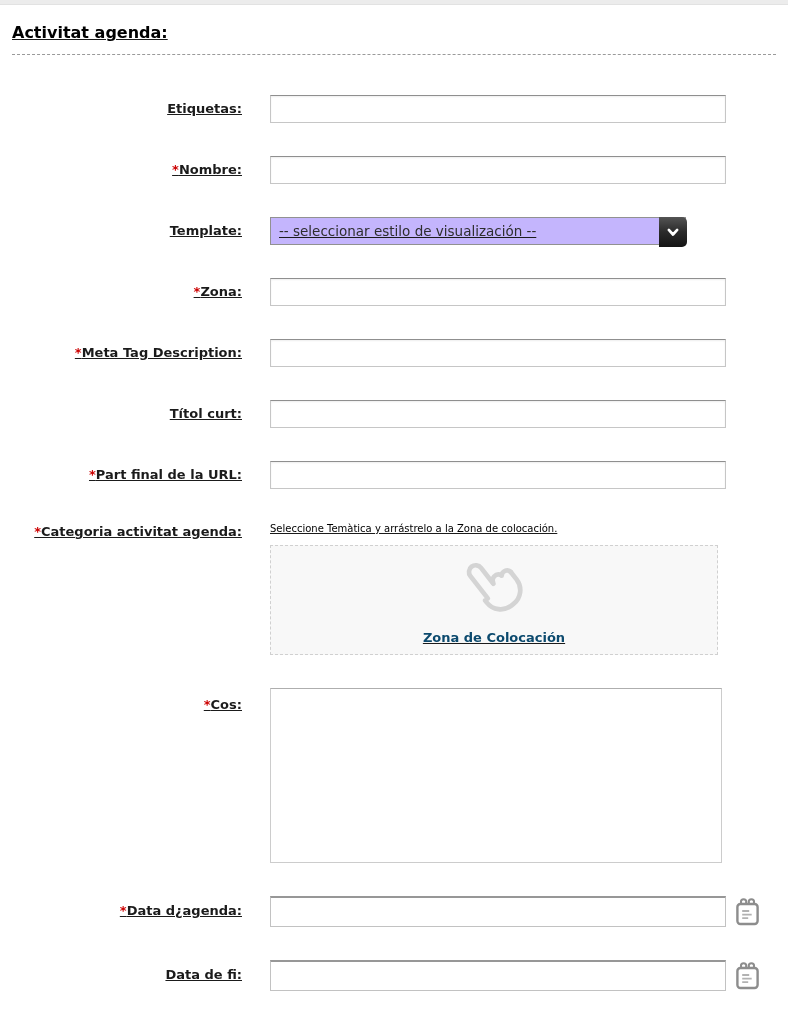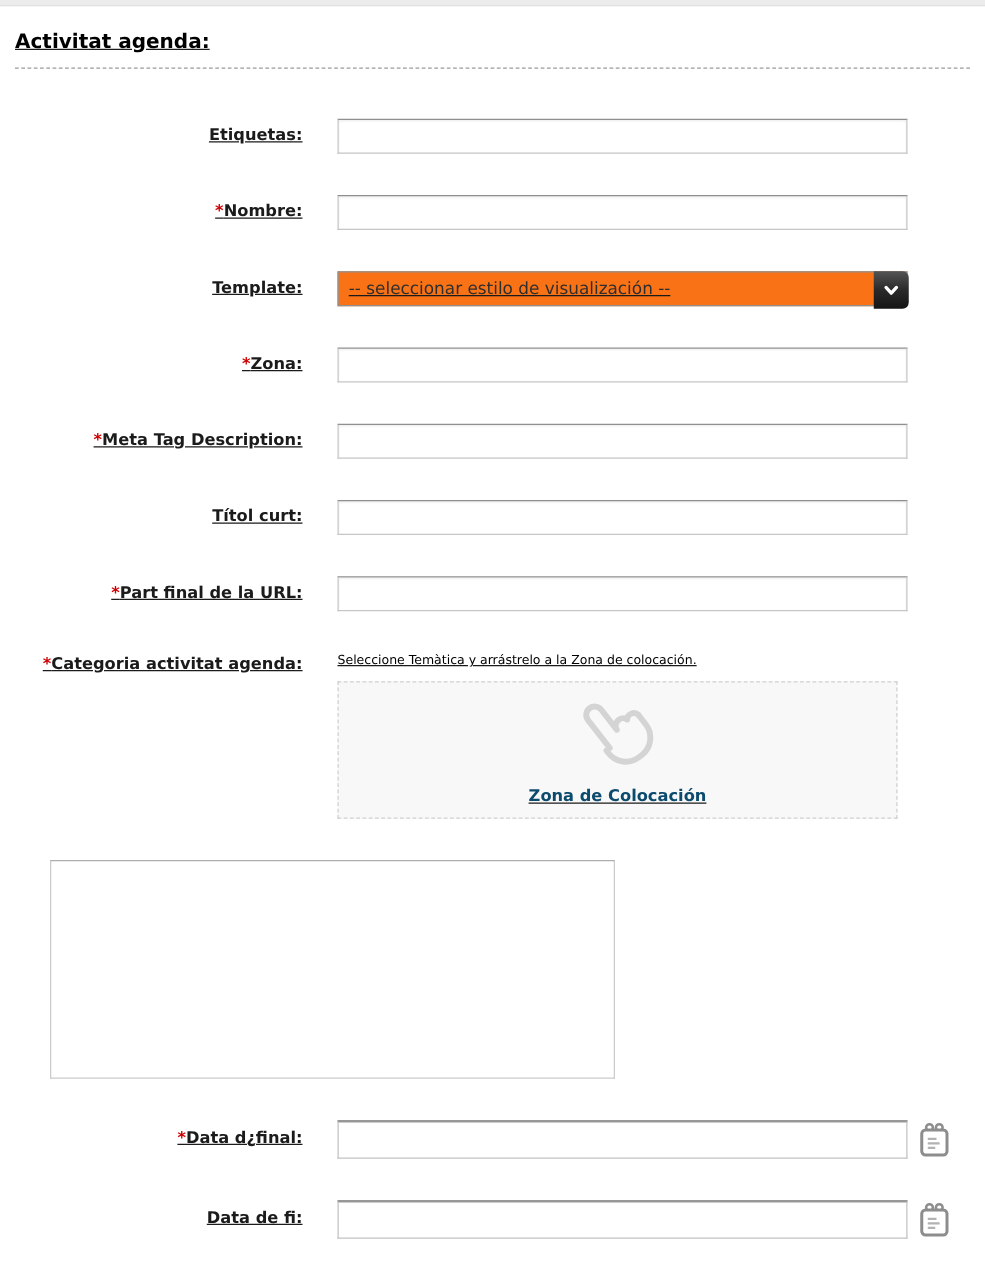--- a/index.html
+++ b/index.html
@@ -21,21 +21,21 @@
   .field-col { margin-left:28px; flex:1; }
   .row-categoria .label-col { padding-top:2px; }
   .row-cos .label-col { padding-top:9px; }
 
   .text-input {
     width:456px; height:28px; border:1px solid #c6c6c6; border-top-color:#8f8f8f;
     box-shadow:inset 0 1px 2px rgba(0,0,0,0.07); background:#fff;
     font-family:inherit; font-size:13px; padding:0 6px; display:block;
   }
 
-  .select-box { position:relative; width:456px; height:28px; border:1px solid #919191; background:#f97316; display:flex; align-items:center; cursor:default; }
+  .select-box { position:relative; width:416px; height:28px; border:1px solid #919191; background:#c4b5fd; display:flex; align-items:center; cursor:default; }
   .select-text { font-size:13.5px; color:#2e2e2e; padding-left:8px; white-space:nowrap; }
   .select-btn {
     position:absolute; right:-2px; top:-1px; width:28px; height:30px;
     background:linear-gradient(180deg,#545454 0%,#2a2a2a 50%,#141414 100%);
     border-radius:0 5px 5px 0; display:flex; align-items:center; justify-content:center;
   }
 
   .instruction { font-size:10px; color:#000000; margin:1px 0 11px 0; }
   .dropzone {
     width:448px; height:110px; border:1px dashed #d0d0d0; background:#f8f8f8;
@@ -137,27 +137,28 @@
                 <path d="M85 48 v14 a26 26 0 0 1 -26 26 h-4 a26 26 0 0 1 -26 -26 v-4"></path>
               </g>
             </svg>
           </div>
           <div class="zone-label">Zona de Colocación</div>
         </div>
       </div>
     </div>
 
     <div class="form-row align-top row-cos">
+      <div class="label-col"><span class="req">*</span><span>Cos:</span></div>
       <div class="field-col">
         <textarea class="body-textarea" style=""></textarea>
       </div>
     </div>
 
     <div class="form-row">
-      <div class="label-col"><span class="req">*</span><span>Data d¿final:</span></div>
+      <div class="label-col"><span class="req">*</span><span>Data d¿agenda:</span></div>
       <div class="field-col">
         <div class="date-field">
           <input type="text" class="date-input" value="" style="">
           <button type="button" class="calendar-btn">
             <svg width="25" height="31" viewBox="0 0 25 31">
               <circle cx="8.6" cy="6" r="2.7" fill="none" stroke="#8d8d8d" stroke-width="2"></circle>
               <circle cx="16.4" cy="6" r="2.7" fill="none" stroke="#8d8d8d" stroke-width="2"></circle>
               <rect x="2.4" y="8" width="20.2" height="20" rx="3" fill="#ffffff" stroke="#8d8d8d" stroke-width="2.4"></rect>
               <path d="M7.2 15 h7 M7.2 18.6 h9.5 M7.2 22.2 h6" stroke="#b2b2b2" stroke-width="1.8" fill="none"></path>
             </svg>

